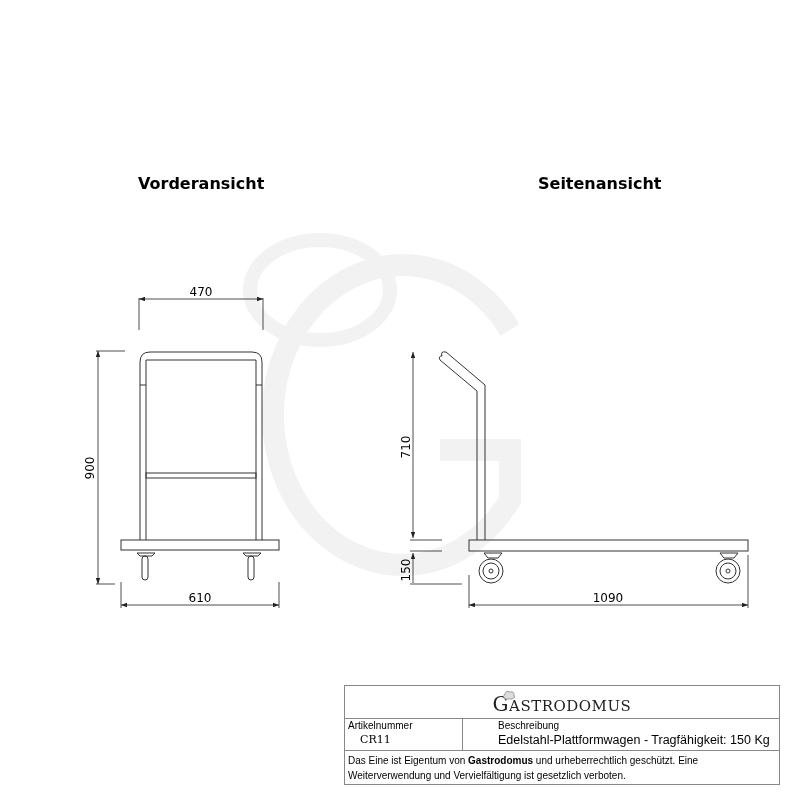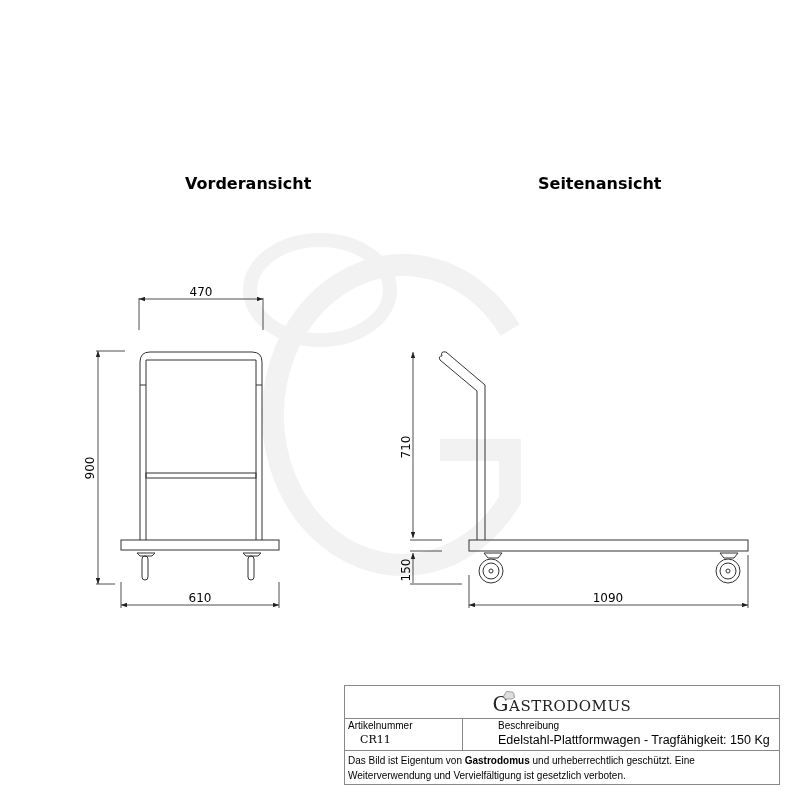--- a/index.html
+++ b/index.html
@@ -92,34 +92,34 @@
     <line x1="410" y1="584" x2="462" y2="584"></line>
     <line x1="469" y1="575" x2="469" y2="608"></line>
     <line x1="748" y1="555" x2="748" y2="608"></line>
     <line x1="469" y1="605" x2="748" y2="605" marker-start="url(#arr)" marker-end="url(#arr)"></line>
   </g>
   <text class="dim" x="410" y="447" text-anchor="middle" transform="rotate(-90 410 447)">710</text>
   <text class="dim" x="410" y="570" text-anchor="middle" transform="rotate(-90 410 570)">150</text>
   <text class="dim" x="608" y="602" text-anchor="middle">1090</text>
 </svg>
 
-<div class="view-title" style="left:138px;margin-left:47px;">Vorderansicht</div>
+<div class="view-title" style="left:138px;">Vorderansicht</div>
 <div class="view-title" style="left:538px;">Seitenansicht</div>
 
 <div class="info-box">
   <div class="logo-row">
     <svg width="14" height="12" viewBox="0 0 14 12" style="position:absolute; left:157px; top:4px;">
       <path d="M3,9 Q0,6 3,4 Q4,0 8,2 Q12,1 12,5 Q14,8 10,9 Z" fill="#ddd" stroke="#888" stroke-width="0.8"></path>
     </svg>
     <span class="logo-text"><span class="big">G</span><span>ASTRODOMUS</span></span>
   </div>
   <div class="row2">
     <div class="cell-left">
       <div class="lbl">Artikelnummer</div>
       <div class="art">CR11</div>
     </div>
     <div class="cell-right">
       <div class="lbl">Beschreibung</div>
       <div class="desc">Edelstahl-Plattformwagen - Tragfähigkeit: 150 Kg</div>
     </div>
   </div>
-  <div class="notice"><span>Das Bild ist Eigentum von </span><b>Gastrodomus</b><span> und urheberrechtlich geschützt. Eine Weiterverwendung und Vervielfältigung ist gesetzlich verboten.</span></div>
+  <div class="notice"><span>Das Eine ist Eigentum von </span><b>Gastrodomus</b><span> und urheberrechtlich geschützt. Eine Weiterverwendung und Vervielfältigung ist gesetzlich verboten.</span></div>
 </div>
 
 </body></html>

